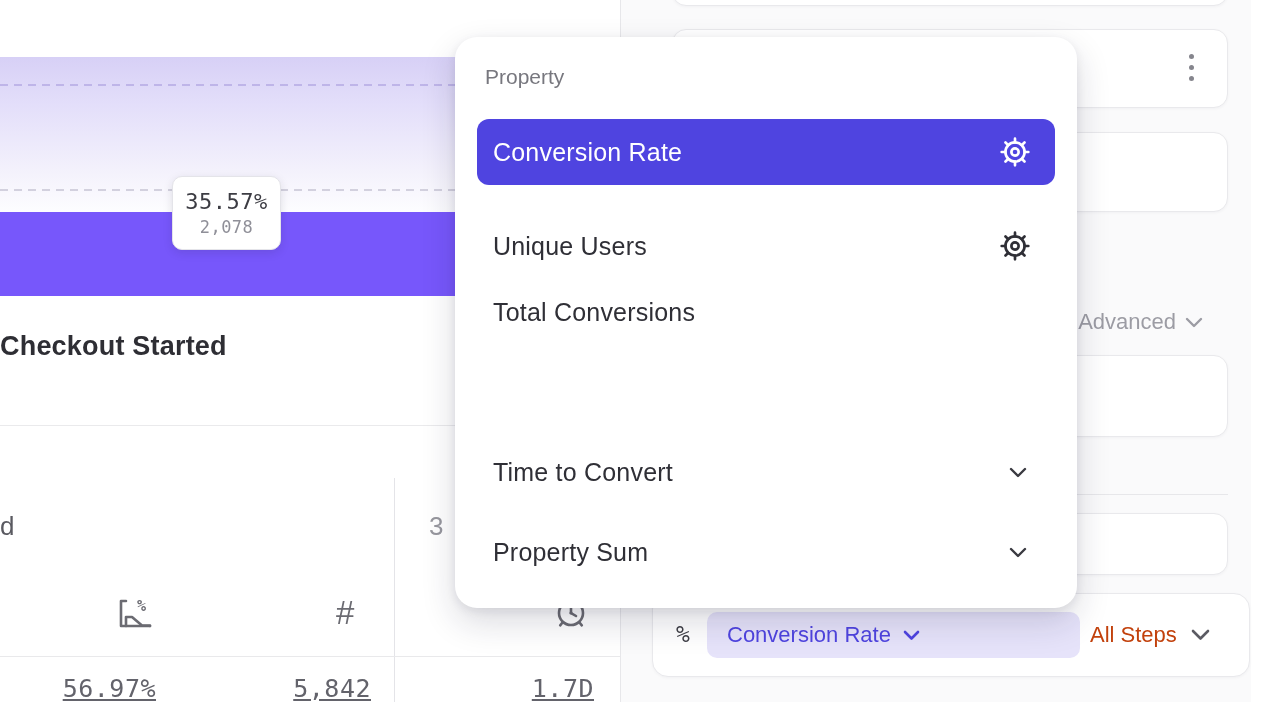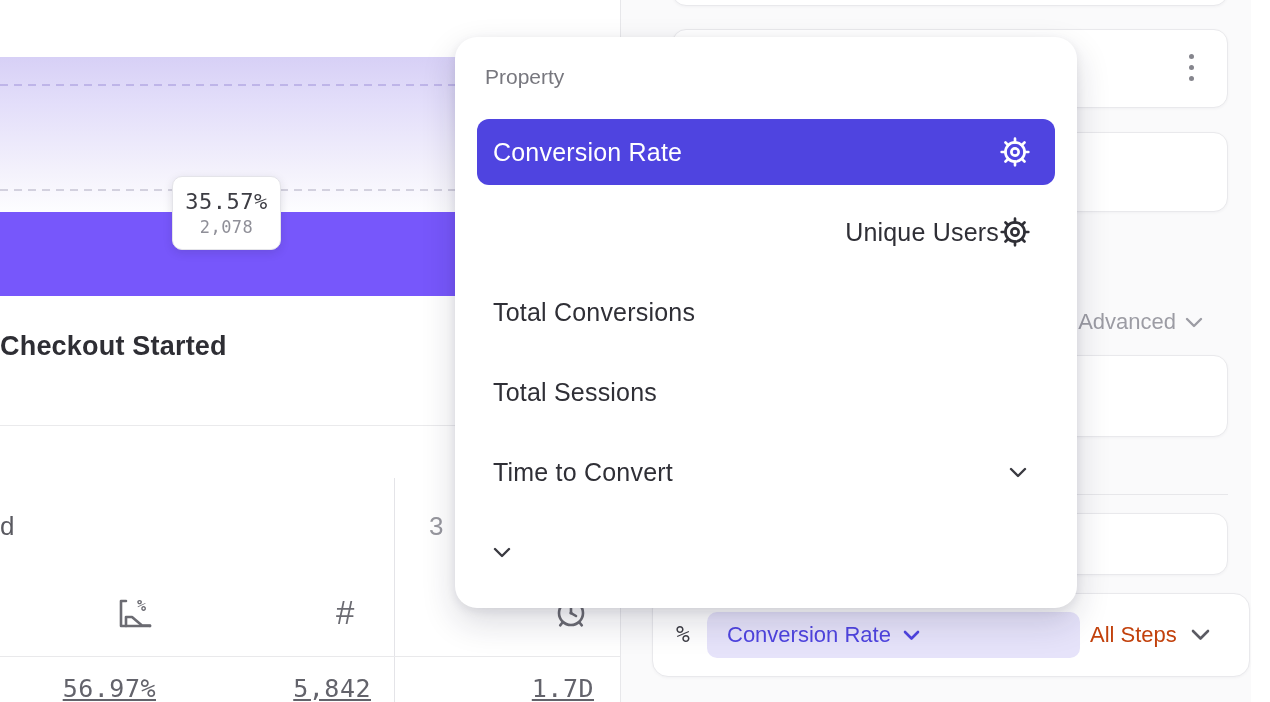--- a/index.html
+++ b/index.html
@@ -87,21 +87,21 @@
     z-index:30;
   }
   .menu-header { position:absolute; left:30px; top:28px; font-size:21px; color:#77777e; }
   .menu-item {
     position:absolute; left:22px; width:578px; height:66px; border-radius:12px;
     display:flex; align-items:center; padding:0 18px 0 16px; cursor:pointer;
     font-size:25px; font-weight:500; color:#2f2f36; letter-spacing:.2px;
   }
   .menu-item .label { flex:1 1 auto; }
   .menu-item.selected { background:#4f44e0; color:#ffffff; }
-  .mi-0 { top:82px; } .mi-1 { top:162px;text-align:right; } .mi-2 { top:242px; }
+  .mi-0 { top:82px; } .mi-1 { top:176px; } .mi-2 { top:242px; }
   .mi-3 { top:322px; } .mi-4 { top:402px; } .mi-5 { top:482px; }
   .gear { width:32px; height:32px; flex:0 0 auto; margin-right:6px; }
   .menu-item .chev { margin-right:10px; color:#3a3a41; }
   .chev-svg { display:block; }
 </style>
 </head>
 <body>
 
 <div class="screen">
 
@@ -212,34 +212,32 @@
           <circle cx="15" cy="15" r="9"></circle>
           <circle cx="15" cy="15" r="3.4"></circle>
         </g>
       </svg>
     </div>
 
     <div class="menu-item mi-2">
       <span class="label">Total Conversions</span>
     </div>
 
-    <div class="menu-item mi-3">
-      <span class="label">Total Sessions</span>
-    </div>
 
     <div class="menu-item mi-4">
       <span class="label">Time to Convert</span>
       <span class="chev">
         <svg class="chev-svg" width="18" height="11" viewBox="0 0 18 11">
           <path d="M2 2 L9 9 L16 2" fill="none" stroke="#3a3a41" stroke-width="2.4" stroke-linecap="round" stroke-linejoin="round"></path>
         </svg>
       </span>
     </div>
 
     <div class="menu-item mi-5">
+      <span class="label">Property Sum</span>
       <span class="chev">
         <svg class="chev-svg" width="18" height="11" viewBox="0 0 18 11">
           <path d="M2 2 L9 9 L16 2" fill="none" stroke="#3a3a41" stroke-width="2.4" stroke-linecap="round" stroke-linejoin="round"></path>
         </svg>
       </span>
     </div>
   </div>
 
 </div>
 

